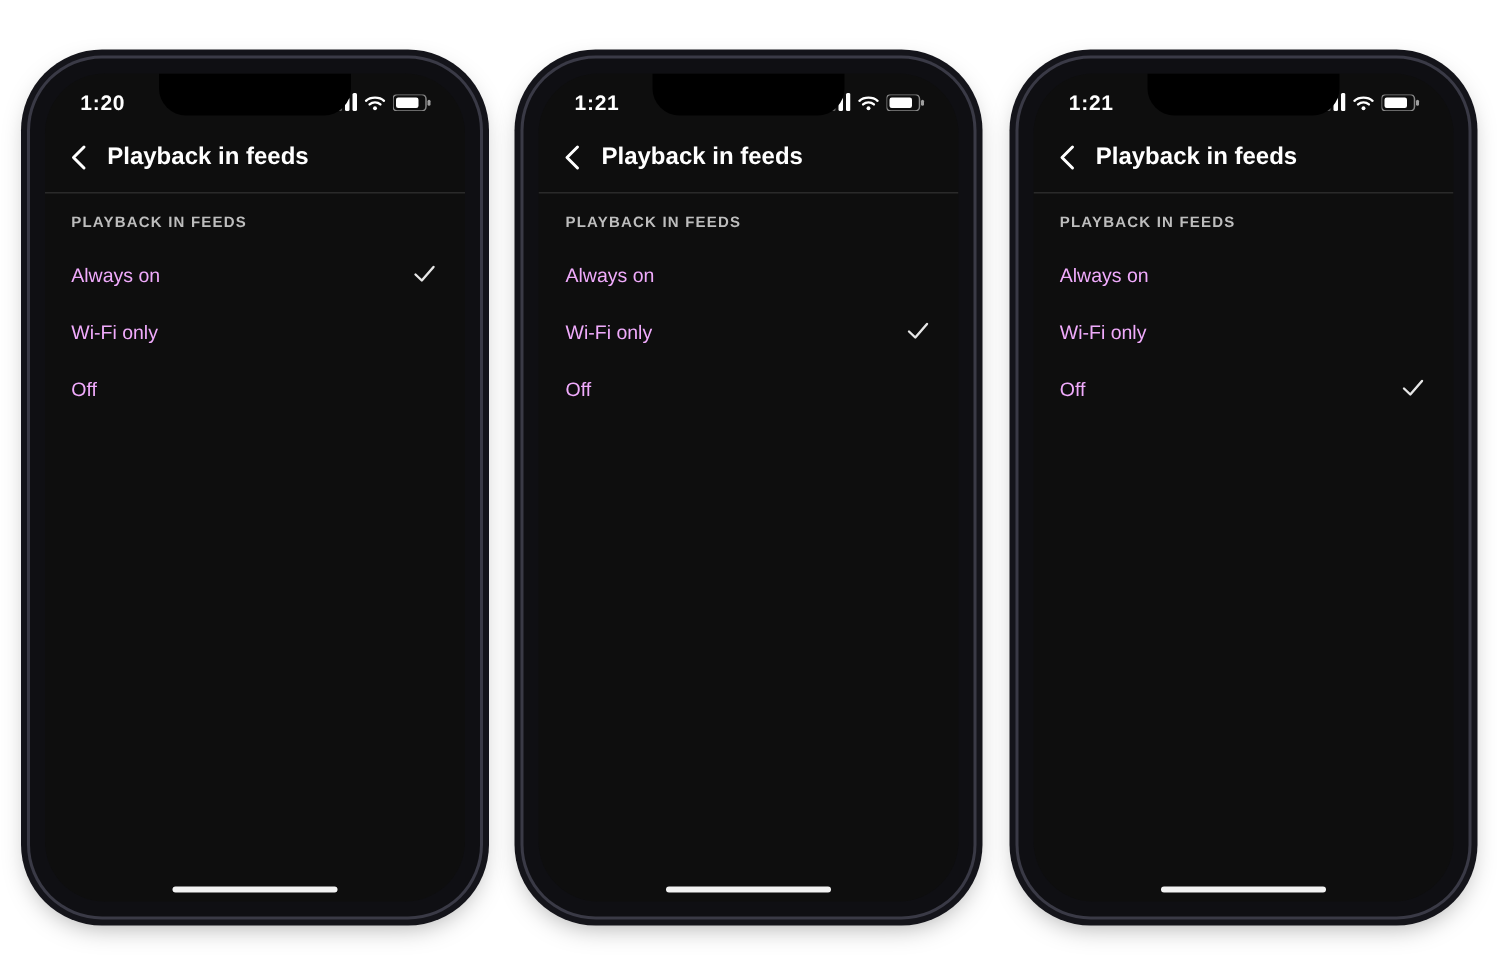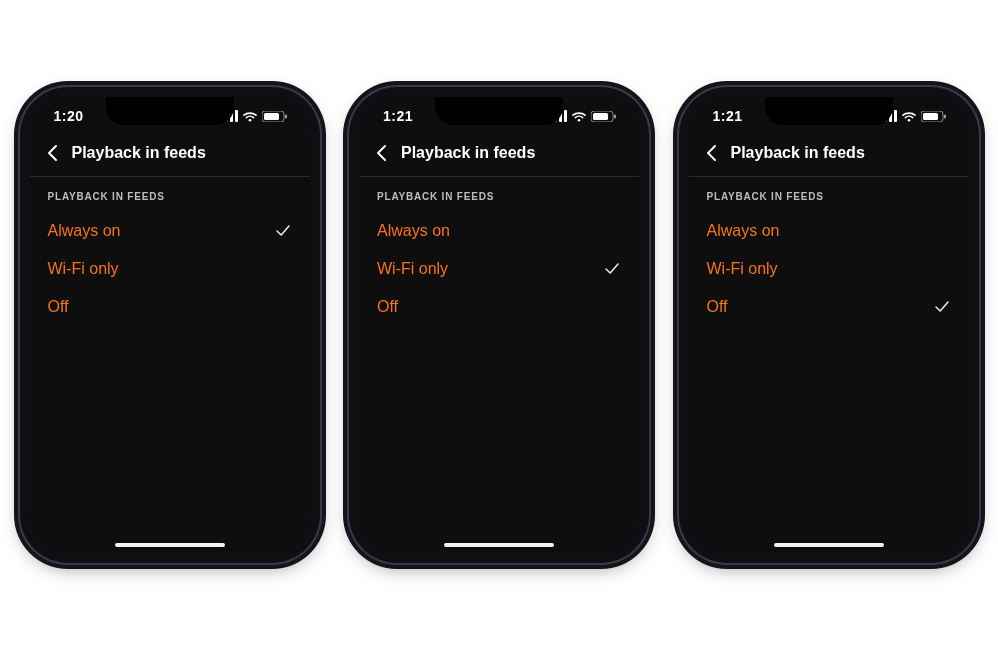--- a/index.html
+++ b/index.html
@@ -17,21 +17,21 @@
     justify-content: space-evenly;
     align-items: center;
     gap: 20px;
     padding: 0 10px;
   }
 
   
   .phone {
     position: relative;
     width: 300px;
-    height: 476px;
+    height: 572px;
     background: #0f0f13;
     border-radius: 48px;
     box-shadow:
       0 0 0 2px #3a3a46,
       0 0 0 6px #14141a,
       0 6px 18px rgba(0,0,0,.35);
     overflow: hidden;
   }
 
   .screen {
@@ -113,22 +113,22 @@
     color: #bdbdbd;
     text-transform: uppercase;
   }
 
   
   .option-row {
     display: flex;
     align-items: center;
     justify-content: flex-start;
     padding: 10px 18px 10px;
-    color: #f97316;
-    font-size: 16px;
+    color: #f0abfc;
+    font-size: 13px;
     font-weight: 400;
     line-height: 1;
     min-height: 34px;
   }
   .option-row .label { flex: 1; }
   .check {
     width: 18px;
     height: 18px;
     display: inline-flex;
     align-items: center;

